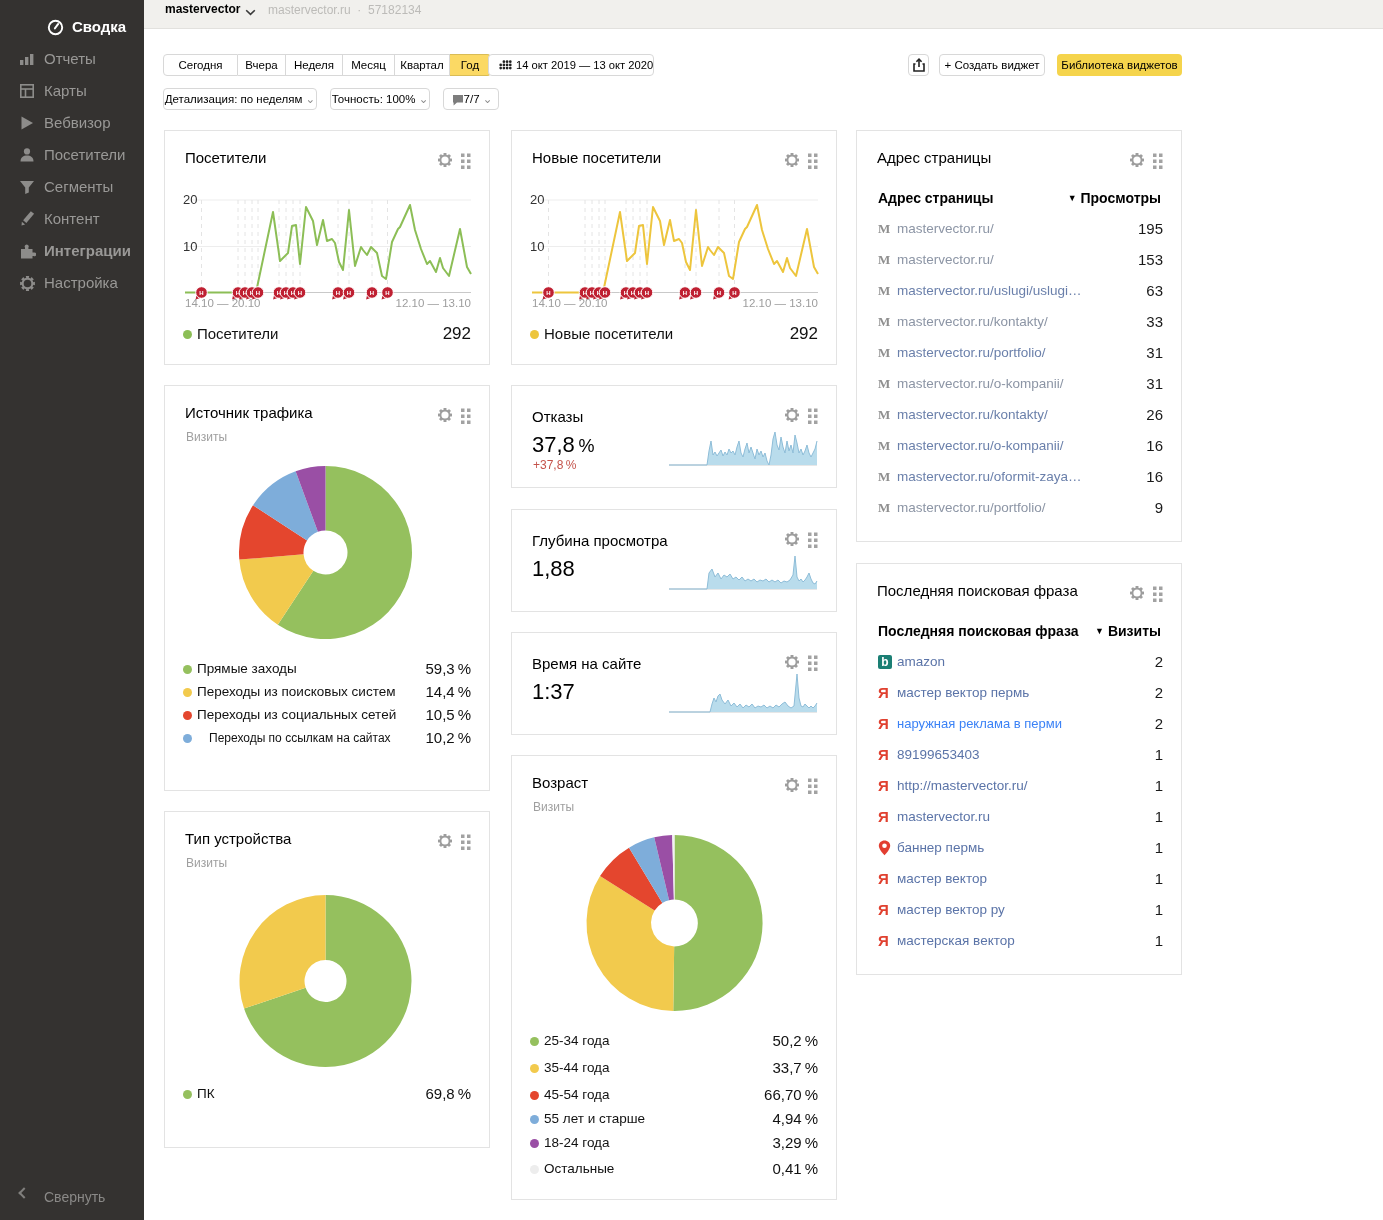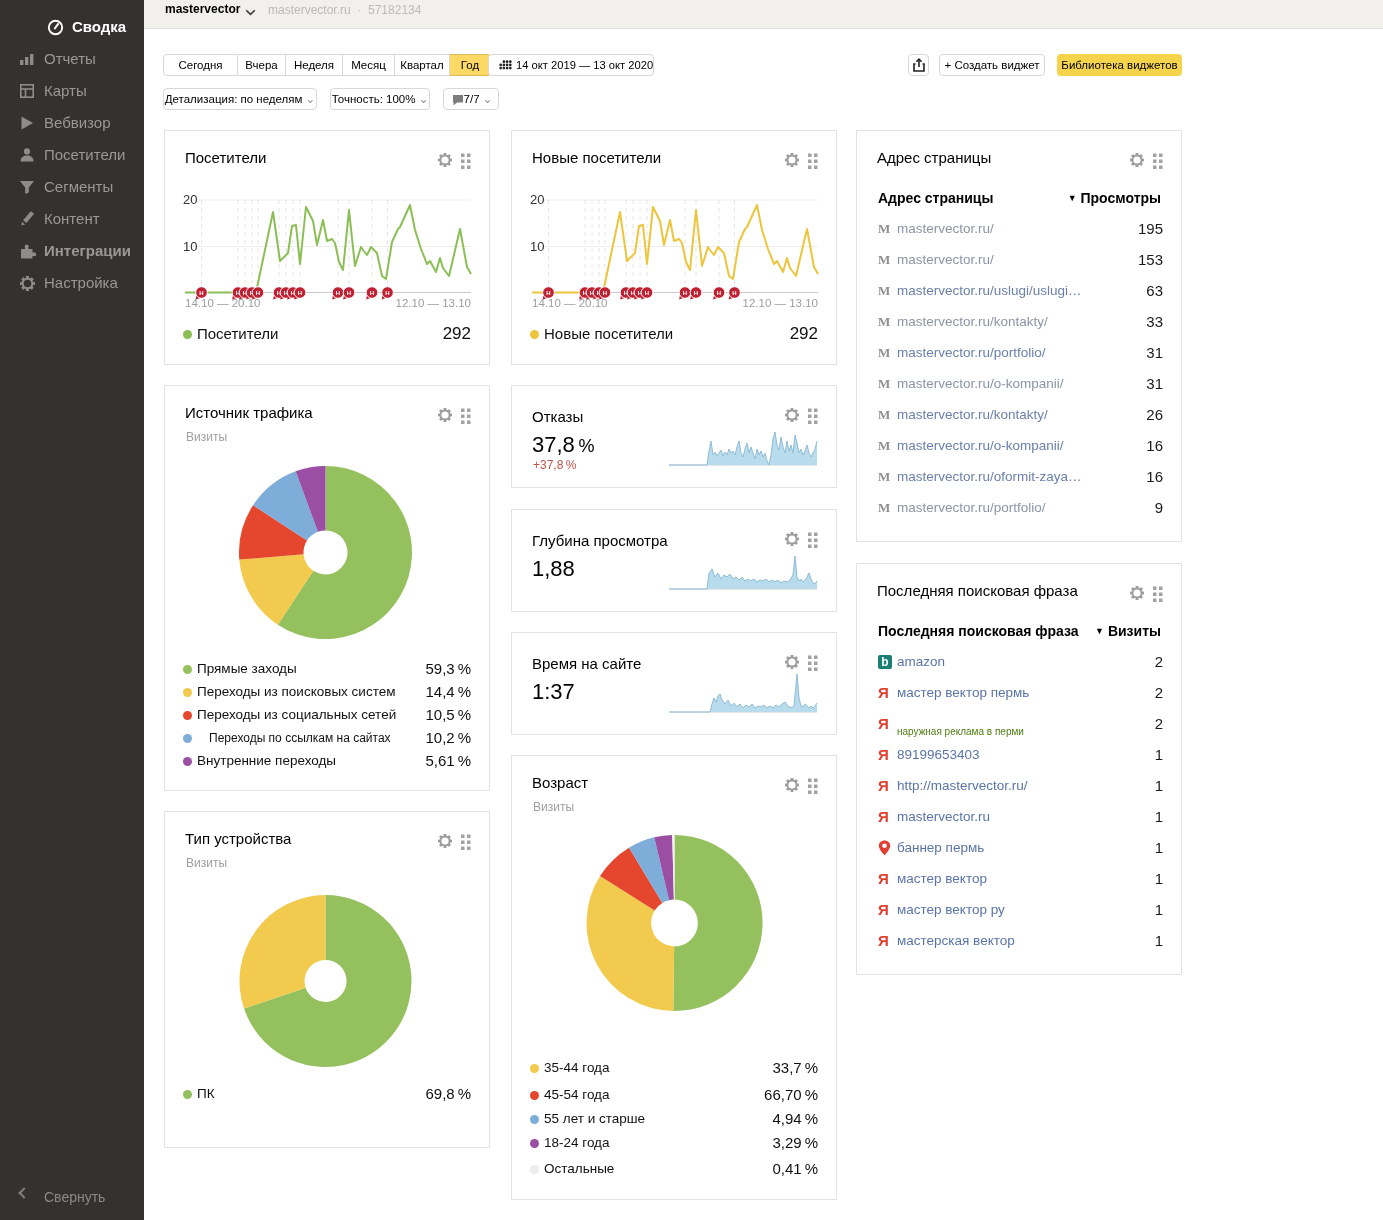--- a/index.html
+++ b/index.html
@@ -335,25 +335,20 @@
     <div style="position:absolute;left:0;top:318px;width:326px;height:22px;">
 <span style="position:absolute;left:18.0px;top:7px;width:9px;height:9px;border-radius:50%;background:#e4462e"></span>
 <span style="position:absolute;left:32px;top:0;font-size:13.5px;line-height:22px;color:#111">Переходы из социальных сетей</span>
 <span style="position:absolute;right:20px;top:0;font-size:15px;line-height:22px;color:#111">10,5 %</span>
 </div>
     <div style="position:absolute;left:0;top:341px;width:326px;height:22px;">
 <span style="position:absolute;left:18.0px;top:7px;width:9px;height:9px;border-radius:50%;background:#7eadda"></span>
 <span style="position:absolute;left:44px;top:0;font-size:12px;line-height:22px;color:#111">Переходы по ссылкам на сайтах</span>
 <span style="position:absolute;right:20px;top:0;font-size:15px;line-height:22px;color:#111">10,2 %</span>
 </div>
-    <div style="position:absolute;left:0;top:364px;width:326px;height:22px;">
-<span style="position:absolute;left:18.0px;top:7px;width:9px;height:9px;border-radius:50%;background:#9a4fa5"></span>
-<span style="position:absolute;left:32px;top:0;font-size:13.5px;line-height:22px;color:#111">Внутренние переходы</span>
-<span style="position:absolute;right:20px;top:0;font-size:15px;line-height:22px;color:#111">5,61 %</span>
-</div>
 </div>
 
 <div class="card" style="left:164px;top:811px;width:326px;height:337px;">
 <div class="ctitle">Тип устройства</div>
 <div class="csub">Визиты</div>
 <svg class="wicons" width="326" height="50" style="position:absolute;top:0;left:0">
       <path fill-rule="evenodd" fill="#9d9d9d" d="M278.4,22.0 L281.6,22.0 L281.2,23.5 L283.0,24.3 L283.9,22.9 L286.1,25.1 L284.7,26.0 L285.5,27.8 L287.0,27.4 L287.0,30.6 L285.5,30.2 L284.7,32.0 L286.1,32.9 L283.9,35.1 L283.0,33.7 L281.2,34.5 L281.6,36.0 L278.4,36.0 L278.8,34.5 L277.0,33.7 L276.1,35.1 L273.9,32.9 L275.3,32.0 L274.5,30.2 L273.0,30.6 L273.0,27.4 L274.5,27.8 L275.3,26.0 L273.9,25.1 L276.1,22.9 L277.0,24.3 L278.8,23.5 Z M283.6,29.0 A3.6,3.6 0 1 0 276.4,29.0 A3.6,3.6 0 1 0 283.6,29.0 Z"></path>
       <rect x="296.0" y="22.5" width="3.5" height="3.5" fill="#a2a2a2"></rect>
       <rect x="302.0" y="22.5" width="3.5" height="3.5" fill="#a2a2a2"></rect>
       <rect x="296.0" y="28.5" width="3.5" height="3.5" fill="#a2a2a2"></rect>
@@ -443,20 +438,25 @@
       <rect x="302.0" y="34.5" width="3.5" height="3.5" fill="#a2a2a2"></rect>
     </svg>
 <svg width="326" height="445" style="position:absolute;top:0;left:0">
       <path d="M162.50,79.00 A88,88 0 1 1 161.26,254.99 L162.17,190.50 A23.5,23.5 0 1 0 162.50,143.50 Z" fill="#95c05e"></path>
       <path d="M161.26,254.99 A88,88 0 0 1 88.03,120.12 L142.61,154.48 A23.5,23.5 0 0 0 162.17,190.50 Z" fill="#f2ca4d"></path>
       <path d="M88.03,120.12 A88,88 0 0 1 117.02,91.66 L150.35,146.88 A23.5,23.5 0 0 0 142.61,154.48 Z" fill="#e4462e"></path>
       <path d="M117.02,91.66 A88,88 0 0 1 142.22,81.37 L157.08,144.13 A23.5,23.5 0 0 0 150.35,146.88 Z" fill="#7eadda"></path>
       <path d="M142.22,81.37 A88,88 0 0 1 160.23,79.03 L161.89,143.51 A23.5,23.5 0 0 0 157.08,144.13 Z" fill="#9a4fa5"></path>
       <path d="M160.23,79.03 A88,88 0 0 1 162.50,79.00 L162.50,143.50 A23.5,23.5 0 0 0 161.89,143.51 Z" fill="#f2f2f2"></path>
     </svg>
+<div style="position:absolute;left:0;top:274px;width:326px;height:22px;">
+<span style="position:absolute;left:18.0px;top:7px;width:9px;height:9px;border-radius:50%;background:#95c05e"></span>
+<span style="position:absolute;left:32px;top:0;font-size:13.5px;line-height:22px;color:#111">25-34 года</span>
+<span style="position:absolute;right:20px;top:0;font-size:15px;line-height:22px;color:#111">50,2 %</span>
+</div>
     <div style="position:absolute;left:0;top:301px;width:326px;height:22px;">
 <span style="position:absolute;left:18.0px;top:7px;width:9px;height:9px;border-radius:50%;background:#f2ca4d"></span>
 <span style="position:absolute;left:32px;top:0;font-size:13.5px;line-height:22px;color:#111">35-44 года</span>
 <span style="position:absolute;right:20px;top:0;font-size:15px;line-height:22px;color:#111">33,7 %</span>
 </div>
     <div style="position:absolute;left:0;top:328px;width:326px;height:22px;">
 <span style="position:absolute;left:18.0px;top:7px;width:9px;height:9px;border-radius:50%;background:#e4462e"></span>
 <span style="position:absolute;left:32px;top:0;font-size:13.5px;line-height:22px;color:#111">45-54 года</span>
 <span style="position:absolute;right:20px;top:0;font-size:15px;line-height:22px;color:#111">66,70 %</span>
 </div>
@@ -560,21 +560,21 @@
 <span style="position:absolute;left:40px;top:0;font-size:13.5px;line-height:21px;color:#5b74a8">amazon</span>
 <span style="position:absolute;right:20px;top:0;font-size:15px;line-height:21px;color:#1a1a1a">2</span>
 </div>
     <div style="position:absolute;left:0;top:118px;width:326px;height:22px;">
 <span style="position:absolute;left:21px;top:3px;width:13px;height:15px;font-size:15px;line-height:15px;font-weight:bold;color:#e0402f">Я</span>
 <span style="position:absolute;left:40px;top:0;font-size:13.5px;line-height:21px;color:#5b74a8">мастер вектор пермь</span>
 <span style="position:absolute;right:20px;top:0;font-size:15px;line-height:21px;color:#1a1a1a">2</span>
 </div>
     <div style="position:absolute;left:0;top:149px;width:326px;height:22px;">
 <span style="position:absolute;left:21px;top:3px;width:13px;height:15px;font-size:15px;line-height:15px;font-weight:bold;color:#e0402f">Я</span>
-<span style="position:absolute;left:40px;top:8px;font-size:10px;line-height:21px;color:#4d7c0f">наружная реклама в перми</span>
+<span style="position:absolute;left:40px;top:0;font-size:13px;line-height:21px;color:#3b82f6">наружная реклама в перми</span>
 <span style="position:absolute;right:20px;top:0;font-size:15px;line-height:21px;color:#1a1a1a">2</span>
 </div>
     <div style="position:absolute;left:0;top:180px;width:326px;height:22px;">
 <span style="position:absolute;left:21px;top:3px;width:13px;height:15px;font-size:15px;line-height:15px;font-weight:bold;color:#e0402f">Я</span>
 <span style="position:absolute;left:40px;top:0;font-size:13.5px;line-height:21px;color:#5b74a8">89199653403</span>
 <span style="position:absolute;right:20px;top:0;font-size:15px;line-height:21px;color:#1a1a1a">1</span>
 </div>
     <div style="position:absolute;left:0;top:211px;width:326px;height:22px;">
 <span style="position:absolute;left:21px;top:3px;width:13px;height:15px;font-size:15px;line-height:15px;font-weight:bold;color:#e0402f">Я</span>
 <span style="position:absolute;left:40px;top:0;font-size:13.5px;line-height:21px;color:#5b74a8">http://mastervector.ru/</span>

